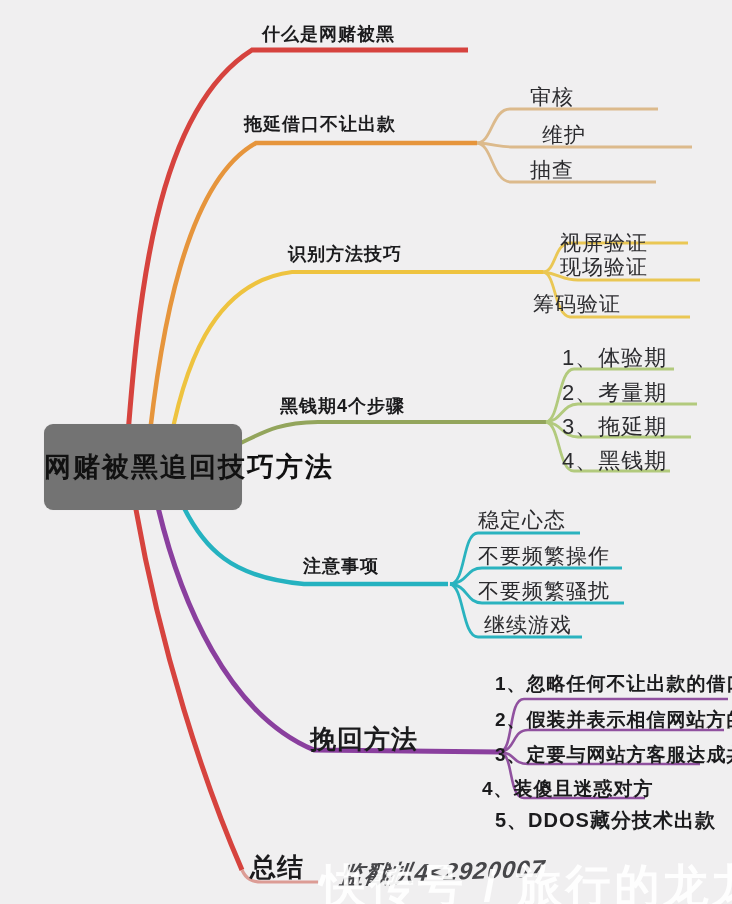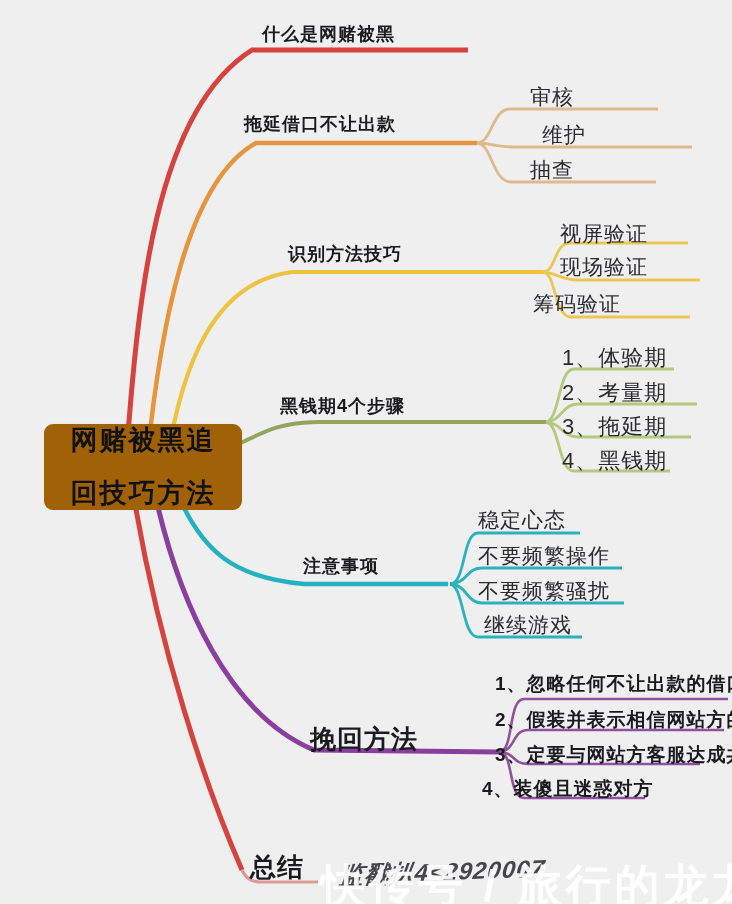--- a/index.html
+++ b/index.html
@@ -11,22 +11,22 @@
     font-family:"Liberation Sans","DejaVu Sans",sans-serif;
   }
   #curves{position:absolute;left:0;top:0;z-index:1;}
   .t{position:absolute;white-space:nowrap;color:#1b1b1d;z-index:3;}
   .lbl{font-weight:bold;font-size:18px;letter-spacing:1px;}
   .ch{font-size:21px;font-weight:500;color:#2b2b2e;letter-spacing:1px;}
   .ch4{font-size:22px;font-weight:500;color:#2b2b2e;letter-spacing:1px;}
   .ch6{font-size:19px;font-weight:bold;color:#1b1b1d;letter-spacing:1px;}
   #root-node{
     position:absolute;left:44px;top:424px;width:198px;height:86px;
-    background:#a16207;border-radius:9px;z-index:2;
-    display:flex;flex-direction:column;align-items:center;justify-content:space-between;
+    background:#737373;border-radius:9px;z-index:2;
+    display:flex;flex-direction:row;align-items:center;justify-content:flex-start;
     box-shadow:0 0 2px rgba(0,0,0,0.05);
   }
   #root-node .rline{
     font-size:27px;font-weight:bold;color:#111;line-height:33px;letter-spacing:2px;
     white-space:nowrap;
   }
   #wm-dark{
     position:absolute;left:340px;top:856px;z-index:4;
     font-size:24px;font-weight:bold;font-style:italic;
     color:#2f2f33;opacity:.88;transform:skewX(-8deg) rotate(-2deg);
@@ -89,35 +89,36 @@
   <div class="t lbl" style="left:288px;top:242px;">识别方法技巧</div>
   <div class="t lbl" style="left:280px;top:394px;">黑钱期4个步骤</div>
   <div class="t lbl" style="left:310px;top:722px;font-size:26px;">挽回方法</div>
   <div class="t lbl" style="left:303px;top:554px;">注意事项</div>
   <div class="t lbl" style="left:250px;top:850px;font-size:26px;">总结</div>
 
   <div class="t ch" style="left:530px;top:83px;">审核</div>
   <div class="t ch" style="left:530px;top:121px;margin-left:12px;">维护</div>
   <div class="t ch" style="left:530px;top:156px;">抽查</div>
 
-  <div class="t ch" style="left:560px;top:220px;">视屏验证</div>
+  <div class="t ch" style="left:560px;top:229px;">视屏验证</div>
   <div class="t ch" style="left:560px;top:253px;">现场验证</div>
   <div class="t ch" style="left:533px;top:290px;">筹码验证</div>
 
   <div class="t ch4" style="left:562px;top:343px;">1、体验期</div>
   <div class="t ch4" style="left:562px;top:378px;">2、考量期</div>
   <div class="t ch4" style="left:562px;top:412px;">3、拖延期</div>
   <div class="t ch4" style="left:562px;top:446px;">4、黑钱期</div>
 
   <div class="t ch" style="left:478px;top:506px;">稳定心态</div>
   <div class="t ch" style="left:478px;top:542px;">不要频繁操作</div>
   <div class="t ch" style="left:478px;top:577px;">不要频繁骚扰</div>
   <div class="t ch" style="left:484px;top:611px;">继续游戏</div>
 
   <div class="t ch6" style="left:495px;top:671px;">1、忽略任何不让出款的借口理由</div>
   <div class="t ch6" style="left:495px;top:707px;">2、假装并表示相信网站方的不易</div>
   <div class="t ch6" style="left:495px;top:742px;">3、定要与网站方客服达成共识</div>
   <div class="t ch6" style="left:482px;top:776px;">4、装傻且迷惑对方</div>
+  <div class="t ch6" style="left:495px;top:807px;font-size:20px;">5、DDOS藏分技术出款</div>
 
   <div id="wm-dark">监戳扒4&lt;2920007</div>
   <div id="wm-white">快传号 / 旅行的龙龙</div>
 
 </div>
 
 </body></html>

